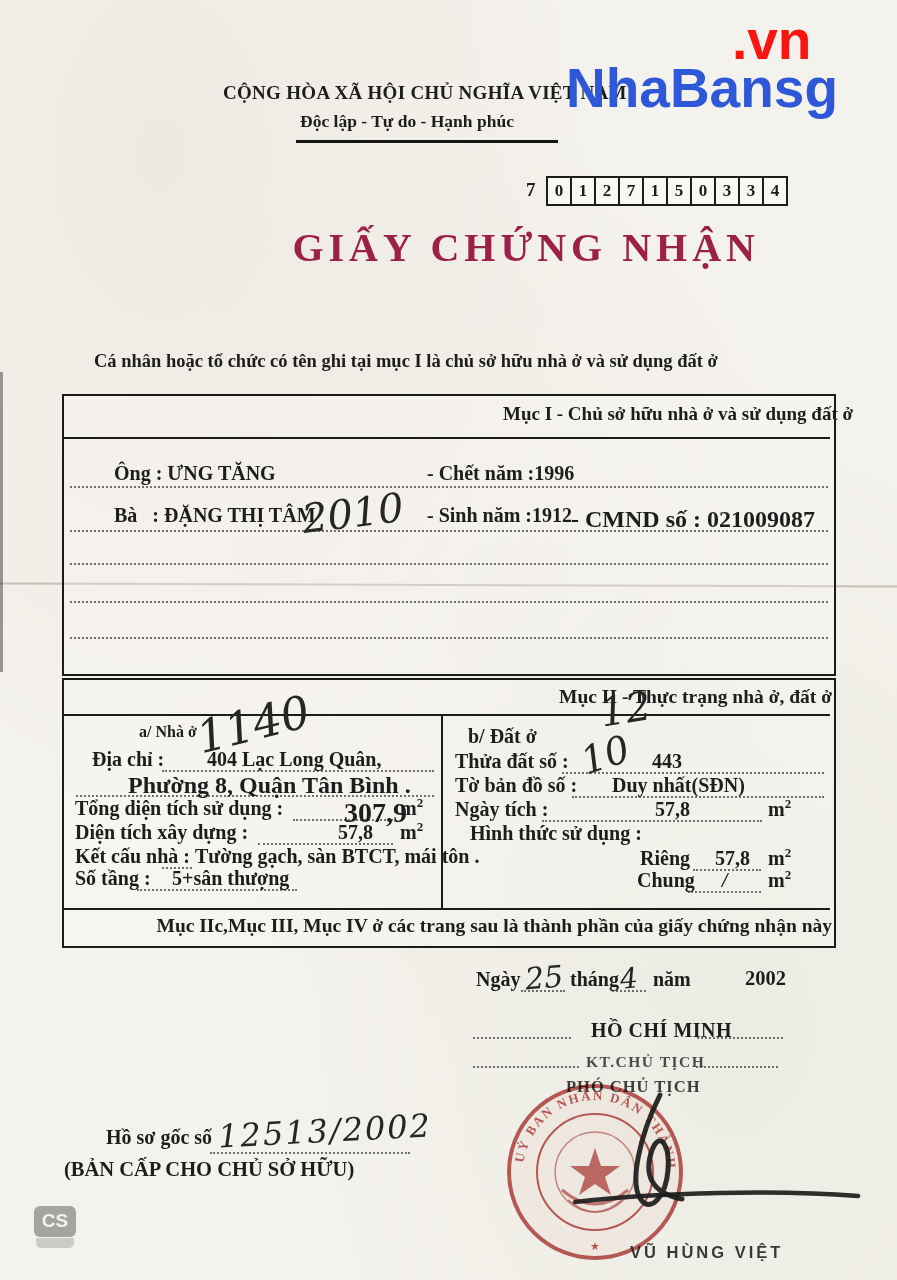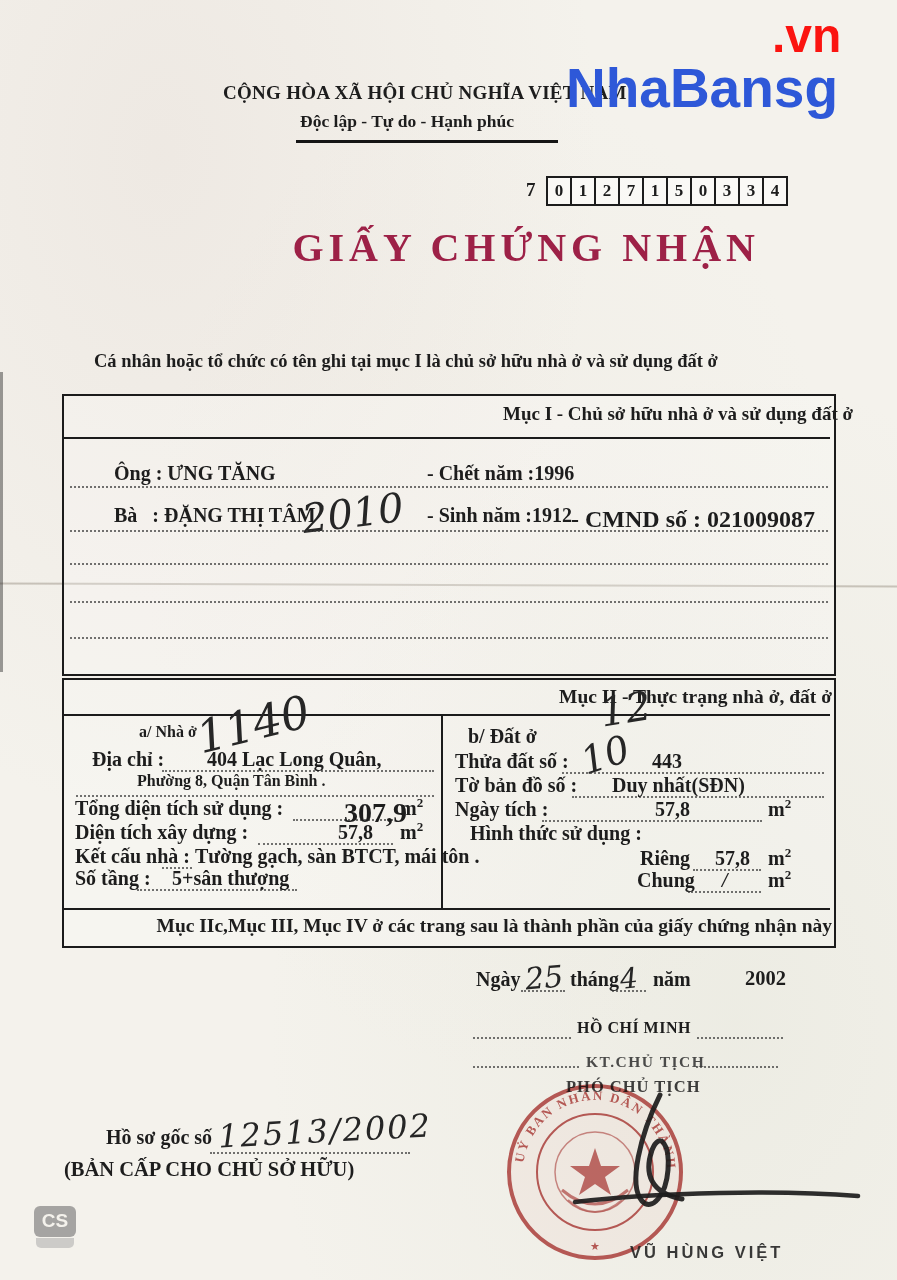--- a/index.html
+++ b/index.html
@@ -27,21 +27,21 @@
 
 <div class="page">
 
   <div style="position:absolute;left:0;top:584px;width:897px;height:1.5px;background:rgba(120,110,95,.35);transform:rotate(.2deg);"></div>
   <div style="position:absolute;left:0;top:372px;width:3px;height:300px;background:rgba(40,40,40,.45);"></div>
 
   <div class="t" style="left:223px;top:82px;font-size:19px;letter-spacing:.3px;">CỘNG HÒA XÃ HỘI CHỦ NGHĨA VIỆT NAM</div>
   <div class="t" style="left:300px;top:111px;font-size:17.5px;">Độc lập - Tự do - Hạnh phúc</div>
   <div style="position:absolute;left:296px;top:140px;width:262px;height:2.5px;background:#151515;"></div>
 
-  <div class="t sans" style="left:772px;top:8px;font-size:48px;color:#fb1410;z-index:60;">.vn</div>
+  <div class="t sans" style="left:732px;top:8px;font-size:55px;color:#fb1410;z-index:60;">.vn</div>
   <div class="t sans" style="left:566px;top:56px;font-size:55px;color:#2e58d8;z-index:60;">NhaBansg</div>
 
   <div class="t" style="left:526px;top:179px;font-size:19px;">7</div>
   <div style="position:absolute;left:546px;top:176px;display:flex;">
     <div class="t" style="position:static;width:22px;height:26px;border:2px solid #1c1c1c;text-align:center;font-size:17px;line-height:26px;background:rgba(255,255,255,.5);">0</div>
     <div class="t" style="position:static;width:22px;height:26px;border:2px solid #1c1c1c;border-left:none;text-align:center;font-size:17px;line-height:26px;background:rgba(255,255,255,.5);">1</div>
     <div class="t" style="position:static;width:22px;height:26px;border:2px solid #1c1c1c;border-left:none;text-align:center;font-size:17px;line-height:26px;background:rgba(255,255,255,.5);">2</div>
     <div class="t" style="position:static;width:22px;height:26px;border:2px solid #1c1c1c;border-left:none;text-align:center;font-size:17px;line-height:26px;background:rgba(255,255,255,.5);">7</div>
     <div class="t" style="position:static;width:22px;height:26px;border:2px solid #1c1c1c;border-left:none;text-align:center;font-size:17px;line-height:26px;background:rgba(255,255,255,.5);">1</div>
     <div class="t" style="position:static;width:22px;height:26px;border:2px solid #1c1c1c;border-left:none;text-align:center;font-size:17px;line-height:26px;background:rgba(255,255,255,.5);">5</div>
@@ -80,21 +80,21 @@
   <div class="t center" style="left:62px;top:915px;width:770px;font-size:19.5px;">Mục IIc,Mục III, Mục IV ở các trang sau là thành phần của giấy chứng nhận này</div>
 
   <div class="t" style="left:93px;top:723px;font-size:16px;margin-left:46px;">a/ Nhà ở</div>
   <div class="hand" style="left:196px;top:698px;font-size:45px;transform:rotate(-14deg);">1140</div>
 
   <div class="t" style="left:92px;top:748px;font-size:20px;">Địa chỉ :</div>
   <div class="dots" style="left:162px;top:770px;width:272px;"></div>
   <div class="t" style="left:207px;top:748px;font-size:20px;z-index:2;">404  Lạc Long Quân,</div>
 
   <div class="dots" style="left:76px;top:795px;width:358px;"></div>
-  <div class="t" style="left:137px;top:772px;font-size:16px;z-index:2;">Phường 8, Quận Tân Bình .</div>
+  <div class="t" style="left:128px;top:772px;font-size:24px;z-index:2;">Phường 8, Quận Tân Bình .</div>
 
   <div class="t" style="left:75px;top:797px;font-size:20px;">Tổng diện tích sử dụng :</div>
   <div class="dots" style="left:293px;top:819px;width:100px;"></div>
   <div class="t" style="left:344px;top:797px;font-size:28px;z-index:2;">307,9</div>
   <div class="t" style="left:400px;top:797px;font-size:20px;"><span>m</span><span class="e">2</span></div>
 
   <div class="t" style="left:75px;top:821px;font-size:20px;">Diện tích xây dựng :</div>
   <div class="dots" style="left:258px;top:843px;width:135px;"></div>
   <div class="t" style="left:338px;top:821px;font-size:20px;z-index:2;">57,8</div>
   <div class="t" style="left:400px;top:821px;font-size:20px;"><span>m</span><span class="e">2</span></div>
@@ -139,21 +139,21 @@
   <div class="t" style="left:476px;top:968px;font-size:20px;">Ngày</div>
   <div class="hand" style="left:525px;top:960px;font-size:30px;transform:rotate(-5deg);">25</div>
   <div class="dots" style="left:521px;top:990px;width:44px;"></div>
   <div class="t" style="left:570px;top:968px;font-size:20px;">tháng</div>
   <div class="hand" style="left:620px;top:962px;font-size:28px;transform:rotate(-6deg);">4</div>
   <div class="dots" style="left:612px;top:990px;width:34px;"></div>
   <div class="t" style="left:653px;top:968px;font-size:20px;">năm</div>
   <div class="t" style="left:745px;top:967px;font-size:20.5px;">2002</div>
 
   <div class="dots" style="left:473px;top:1037px;width:98px;"></div>
-  <div class="t" style="left:577px;top:1019px;font-size:16px;letter-spacing:.5px;">HỒ CHÍ MINH</div>
+  <div class="t" style="left:591px;top:1019px;font-size:20px;letter-spacing:.5px;">HỒ CHÍ MINH</div>
   <div class="dots" style="left:697px;top:1037px;width:86px;"></div>
 
   <div class="dots" style="left:473px;top:1066px;width:106px;"></div>
   <div class="t" style="left:586px;top:1053px;font-size:15.5px;letter-spacing:1.5px;color:#2e2e2e;opacity:.85;">KT.CHỦ TỊCH</div>
   <div class="dots" style="left:696px;top:1066px;width:82px;"></div>
   <div class="t" style="left:566px;top:1077px;font-size:16.5px;letter-spacing:1px;color:#242424;opacity:.88;">PHÓ CHỦ TỊCH</div>
 
   <svg style="position:absolute;left:490px;top:1078px;opacity:.85;mix-blend-mode:multiply;" width="212" height="200" viewBox="0 0 212 200">
     <circle cx="105" cy="94" r="86" fill="rgba(222,120,115,.06)" stroke="#b5413f" stroke-width="4"></circle>
     <circle cx="105" cy="94" r="58" fill="none" stroke="#b5413f" stroke-width="2"></circle>

